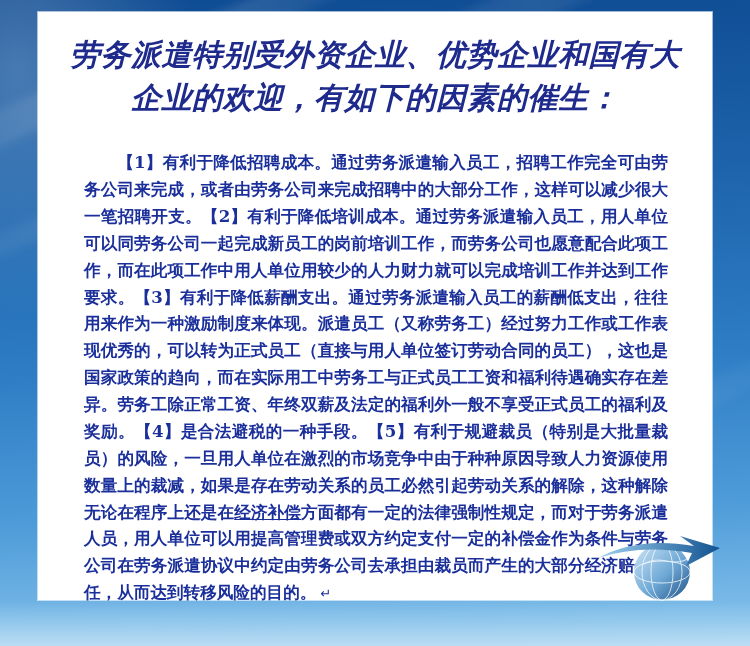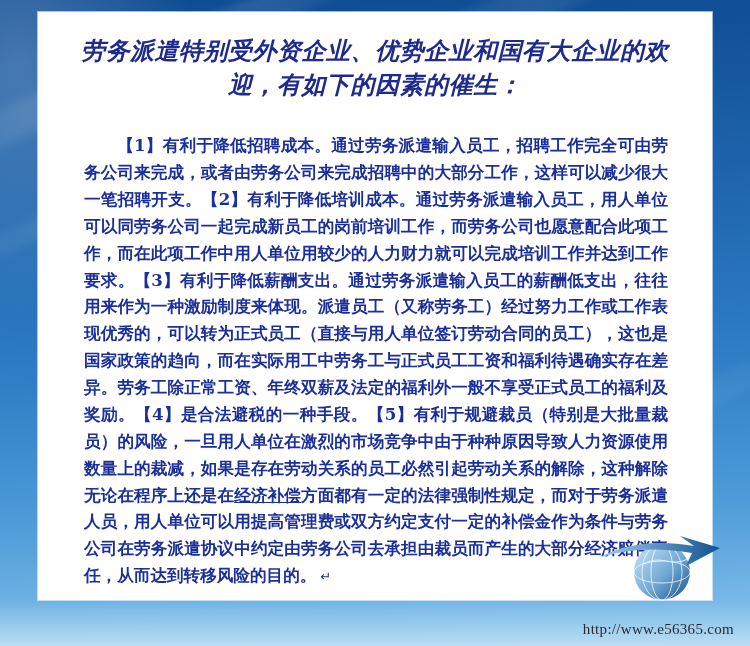--- a/index.html
+++ b/index.html
@@ -56,21 +56,21 @@
     box-shadow: 0 0 0 1px rgba(255,255,255,.6);
   }
 
   .title {
     margin: 0;
     padding: 22px 26px 4px 26px;
     text-align: center;
     font-family: "DejaVu Serif", serif;
     font-weight: bold;
     font-style: italic;
-    font-size: 24px;
+    font-size: 30px;
     line-height: 1.42;
     color: #1e2a8c;
     letter-spacing: .5px;
   }
 
   .body-text {
     margin: 16px;
     padding: 10px 28px 0 30px;
     font-family: "DejaVu Serif", serif;
     font-weight: bold;
@@ -156,14 +156,13 @@
       <g stroke="#ffffff" stroke-width="1" fill="none" opacity=".75">
         <ellipse cx="66" cy="44" rx="28" ry="11"></ellipse>
         <ellipse cx="66" cy="44" rx="11" ry="28"></ellipse>
         <ellipse cx="66" cy="44" rx="20" ry="28"></ellipse>
       </g>
       <path d="M48 36 q10 -6 22 -3 q12 3 22 -2" stroke="#e8f4fd" stroke-width="1.2" fill="none" opacity=".8"></path>
       <path d="M2 30 q40 -22 96 -12 l-14 -10 l40 12 l-34 18 l6 -13 q-52 -9 -94 5 z" fill="url(#gArrow)"></path>
     </svg>
   </div>
 
-  <div class="watermark">http://www.e56365.com</div>
 </div>
 
 </body></html>

